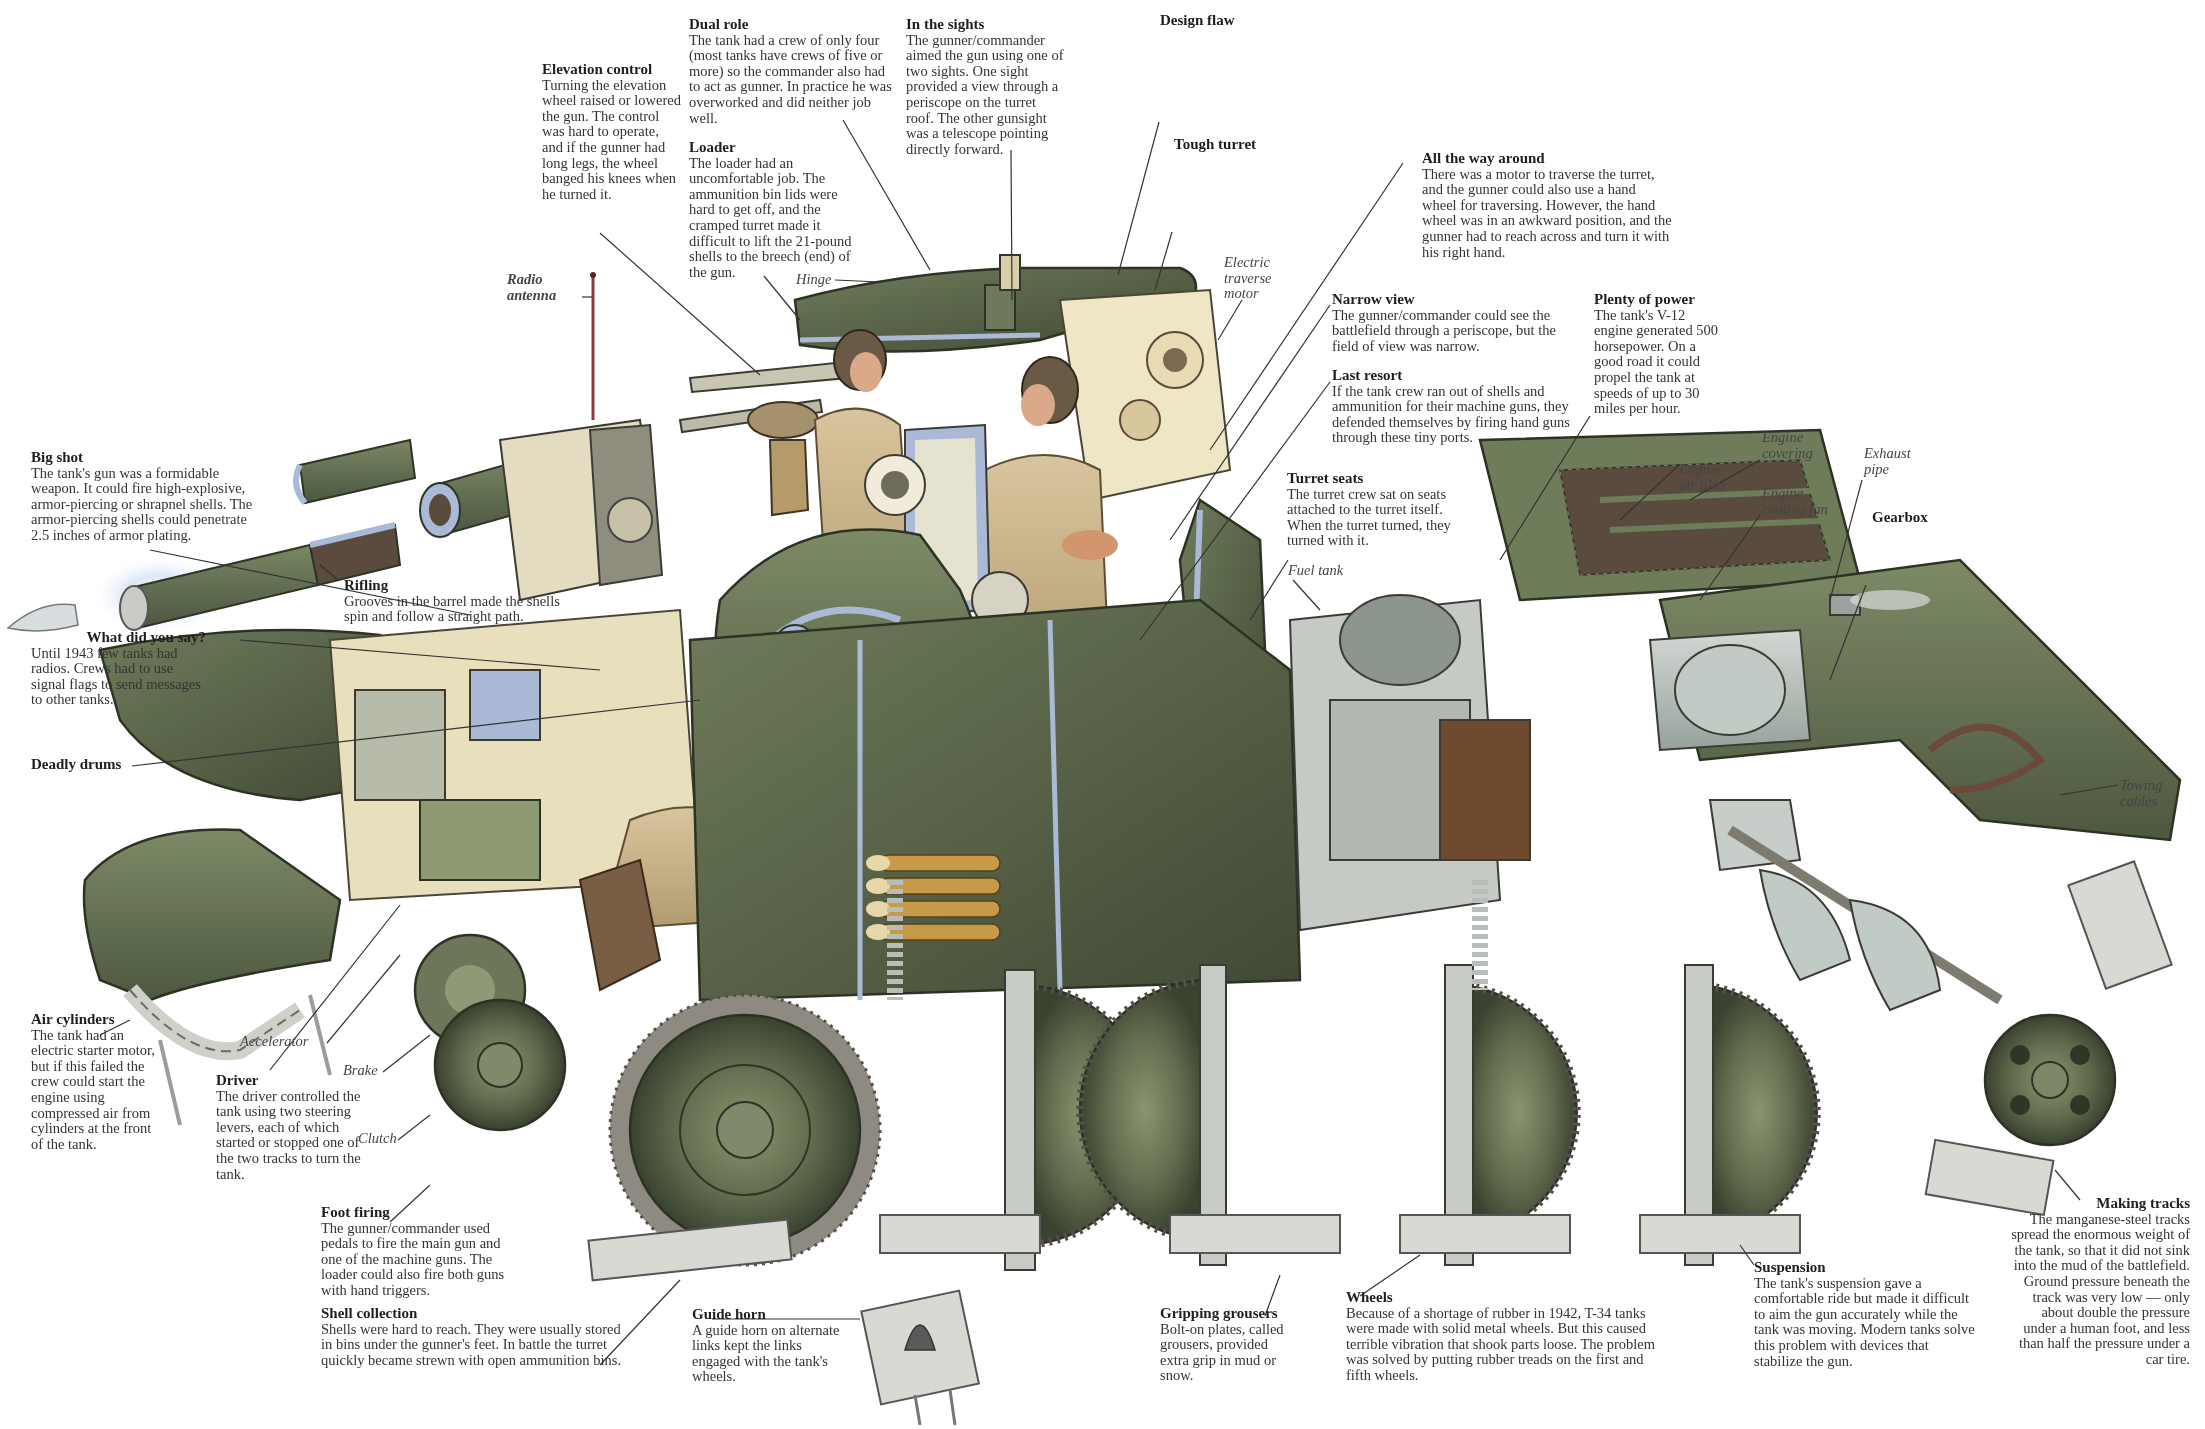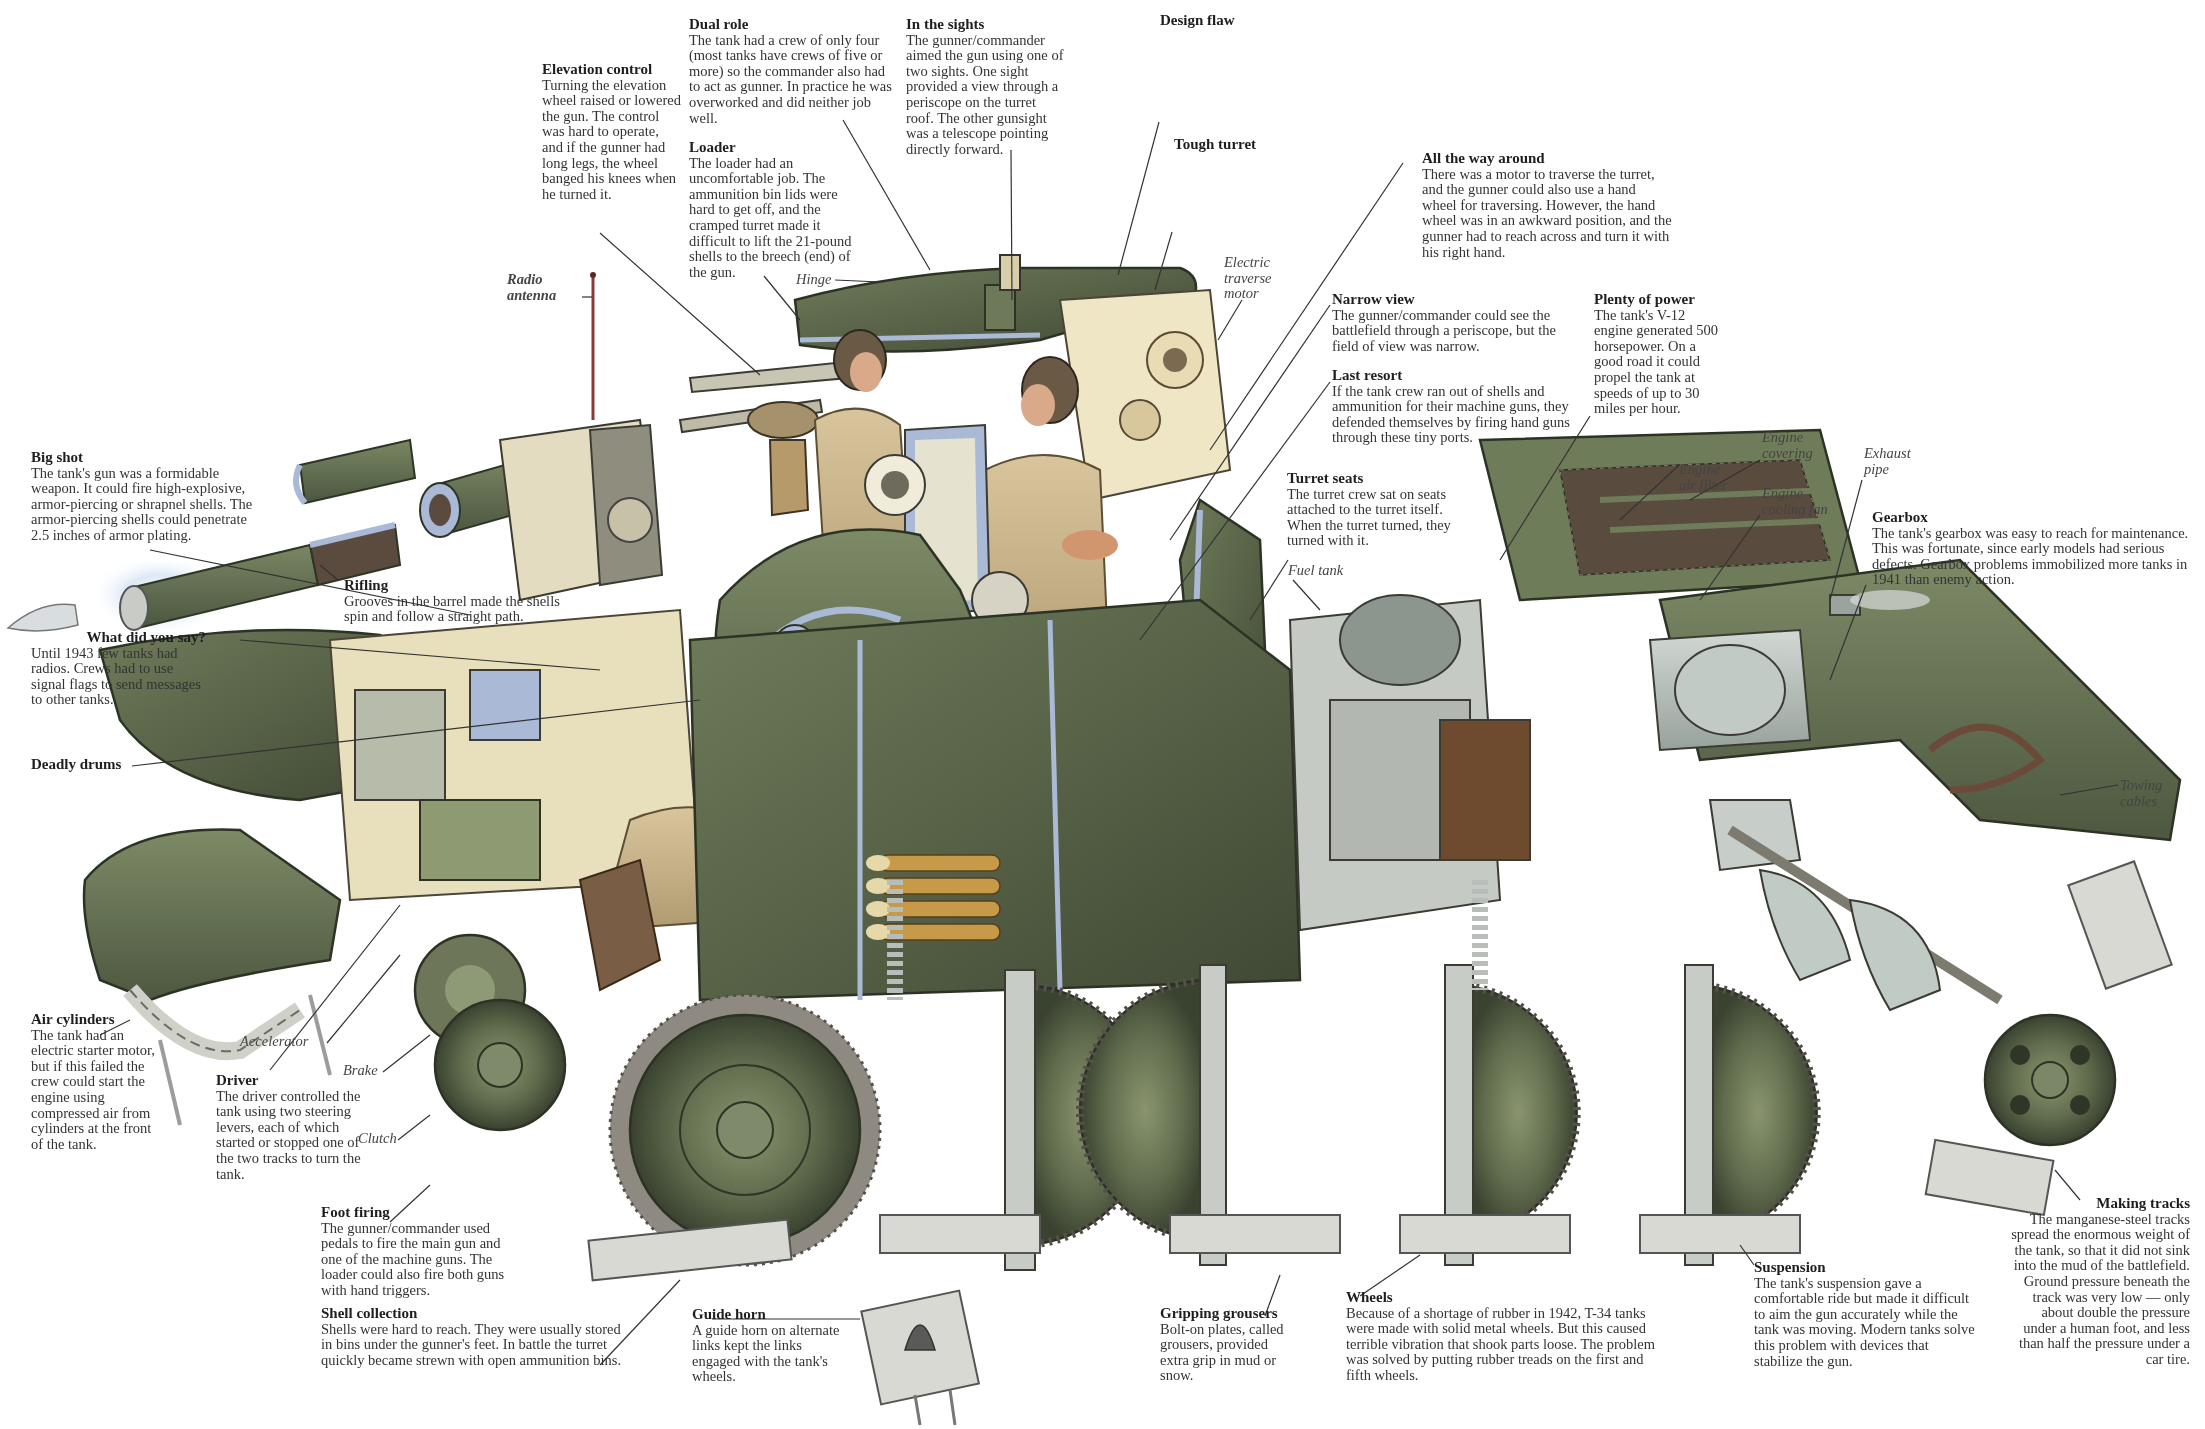--- a/index.html
+++ b/index.html
@@ -356,21 +356,20 @@
   <span class="b">If the tank crew ran out of shells and ammunition for their machine guns, they defended themselves by firing hand guns through these tiny ports.</span>
 </div>
 
 <div class="callout" style="left:1287px; top:471px; width:175px;">
   <span class="t">Turret seats</span>
   <span class="b">The turret crew sat on seats attached to the turret itself. When the turret turned, they turned with it.</span>
 </div>
 
 <div class="callout" style="left:1872px; top:510px; width:320px;">
   <span class="t">Gearbox</span>
-  <span class="b">The tank's gearbox was easy to reach for maintenance. This was fortunate, since early models had serious defects. Gearbox problems immobilized more tanks in 1941 than enemy action.</span>
 </div>
 
 <div class="callout" style="left:31px; top:450px; width:225px;">
   <span class="t">Big shot</span>
   <span class="b">The tank's gun was a formidable weapon. It could fire high-explosive, armor-piercing or shrapnel shells. The armor-piercing shells could penetrate 2.5 inches of armor plating.</span>
 </div>
 
 <div class="callout" style="left:344px; top:578px; width:240px;">
   <span class="t">Rifling</span>
   <span class="b">Grooves in the barrel made the shells spin and follow a straight path.</span>

